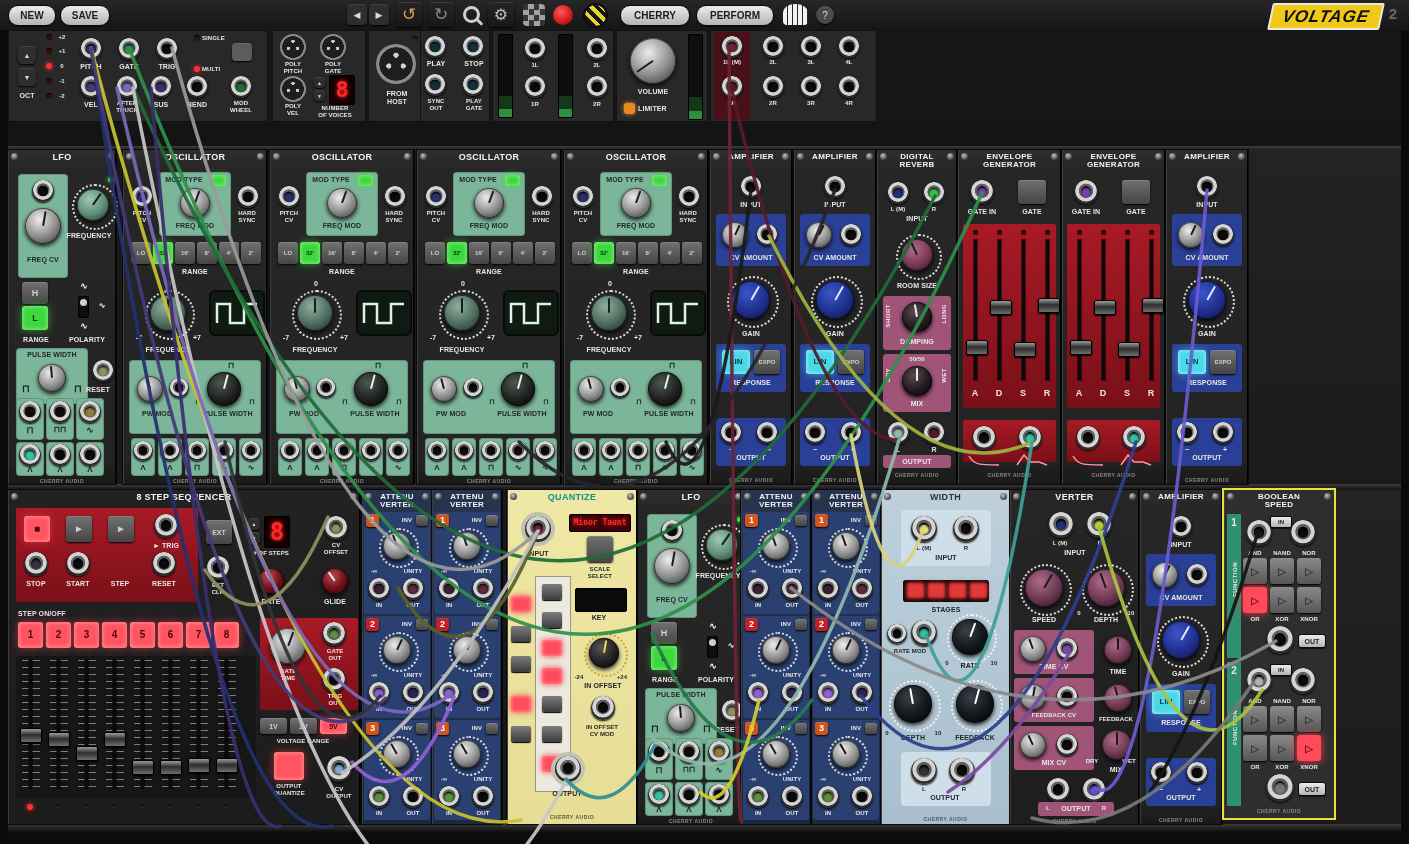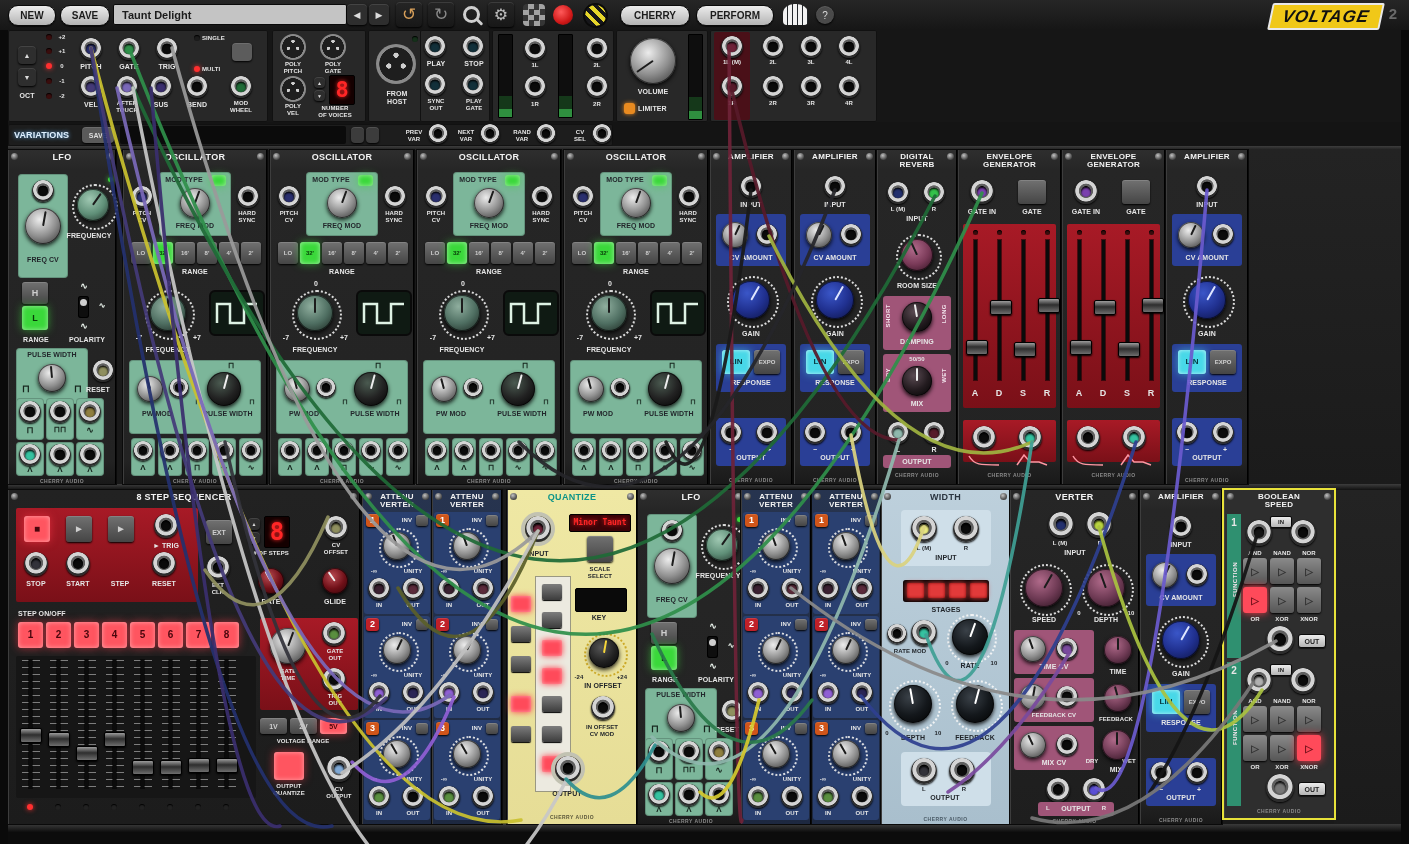--- a/index.html
+++ b/index.html
@@ -58,21 +58,20 @@
 svg#cables{position:absolute;left:0;top:0;pointer-events:none;z-index:60}
 </style>
 </head>
 <body>
 
 <div id="stage">
 
 <div class="abs" style="left:0;top:0;width:1409px;height:30px;background:linear-gradient(#262626,#161616)">
  <div class="pill" style="left:8px;top:5px;width:46px;height:19px">NEW</div>
  <div class="pill" style="left:60px;top:5px;width:48px;height:19px">SAVE</div>
- <input class="field" style="left: 113px; top: 4px; width: 216px; height: 19px;" value="Taunt Delight">
  <div class="tbtn" style="left:347px;top:4px;width:20px;height:21px;font-size:9px">◀</div>
  <div class="tbtn" style="left:369px;top:4px;width:20px;height:21px;font-size:9px">▶</div>
  <div class="tbtn" style="left:396px;top:2px;width:26px;height:25px;font-size:17px;background:none;color:#d8a05a">↺</div>
  <div class="tbtn" style="left:428px;top:2px;width:26px;height:25px;font-size:17px;background:none;color:#8a8a8a">↻</div>
  <span class="mag" style="left:463px;top:6px"></span>
  <div class="tbtn" style="left:488px;top:2px;width:26px;height:25px;font-size:16px;background:none;color:#bdbdbd">⚙</div>
  <div class="checker" style="left:523px;top:4px;width:22px;height:22px"></div>
  <div class="abs" style="left:553px;top:5px;width:20px;height:20px;border-radius:50%;background:radial-gradient(circle at 40% 35%,#ff5a5a,#d01818 60%,#7a0c0c)"></div>
  <div class="cherry" style="left:585px;top:5px;width:21px;height:21px"></div>
  <div class="pill" style="left:620px;top:5px;width:68px;height:19px">CHERRY</div>
@@ -245,47 +244,20 @@
  <b class="jack" style="left:128px;top:6px">
         <i></i>
       </b>
       <div class="lbl t6" style="left:122px;top:29px;width:34px">4L</div>
  <b class="jack" style="left:128px;top:46px">
         <i></i>
       </b>
       <div class="lbl t6" style="left:122px;top:70px;width:34px">4R</div>
 </div>
 
-<div class="abs" style="left:8px;top:124px;width:605px;height:22px;background:#1d1d1d;border-radius:2px;box-shadow:inset 0 0 0 1px #111">
- <div class="lbl" style="left:6px;top:6px;width:70px;font-size:9px;color:#dff0ff;text-shadow:0 0 4px #6ab8ff;text-align:left">VARIATIONS</div>
- <div class="tbtn" style="left:74px;top:3px;width:32px;height:16px;font-size:7px;font-weight:bold;background:#5a5a5a">SAVE</div>
- <div class="abs" style="left:112px;top:2px;width:226px;height:18px;background:#0b0b0b;border-radius:2px"></div>
- <div class="tbtn" style="left:343px;top:3px;width:13px;height:16px;background:#3c3c3c"></div>
- <div class="tbtn" style="left:358px;top:3px;width:13px;height:16px;background:#3c3c3c"></div>
- <div class="lbl t6" style="left:392px;top:5px;width:28px">PREV
-VAR</div>
- <b class="jack" style="left:420px;top:0;width:20px;height:20px">
-        <i></i>
-      </b>
- <div class="lbl t6" style="left:444px;top:5px;width:28px">NEXT
-VAR</div>
- <b class="jack" style="left:472px;top:0;width:20px;height:20px">
-        <i></i>
-      </b>
- <div class="lbl t6" style="left:500px;top:5px;width:28px">RAND
-VAR</div>
- <b class="jack" style="left:528px;top:0;width:20px;height:20px">
-        <i></i>
-      </b>
- <div class="lbl t6" style="left:560px;top:5px;width:24px">CV
-SEL</div>
- <b class="jack" style="left:584px;top:0;width:20px;height:20px">
-        <i></i>
-      </b>
-</div>
 
 <div class="abs" style="left:0;top:146px;width:1409px;height:6px;background:linear-gradient(#3d3d3d,#111)"></div>
 <div class="abs" style="left:0;top:150px;width:1409px;height:334px;background:#191919"></div>
 <div class="abs" style="left:0;top:484px;width:1409px;height:6px;background:linear-gradient(#3d3d3d,#111)"></div>
 <div class="abs" style="left:0;top:490px;width:1409px;height:334px;background:#191919"></div>
 <div class="abs" style="left:0;top:824px;width:1409px;height:8px;background:linear-gradient(#3a3a3a,#0e0e0e)"></div>
 <div class="abs" style="left:0;top:832px;width:1409px;height:12px;background:#0c0c0c"></div>
 <div class="abs" style="left:1248px;top:150px;width:153px;height:334px;background:linear-gradient(#232323,#1b1b1b)"></div>
 <div class="abs" style="left:1334px;top:490px;width:67px;height:334px;background:linear-gradient(#232323,#1b1b1b)"></div>
 <div class="abs" style="left:1401px;top:30px;width:8px;height:814px;background:#0a0a0a"></div>

